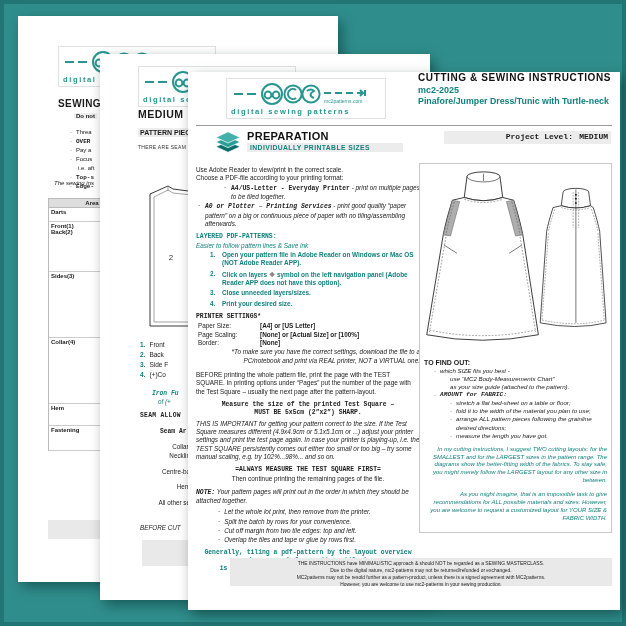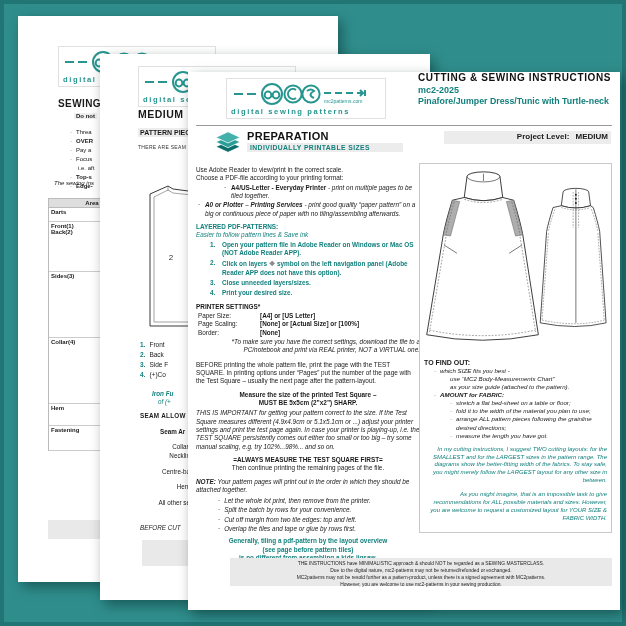--- a/index.html
+++ b/index.html
@@ -6,21 +6,21 @@
   .stage{position:relative;width:626px;height:626px;background:#2f8e8c;overflow:hidden;
          font-family:"Liberation Sans",sans-serif;color:#1a1a1a;}
   .stage::after{content:"";position:absolute;inset:0;box-shadow:inset 0 0 0 4px rgba(0,55,55,.28);pointer-events:none;}
   .page{position:absolute;background:#fff;box-shadow:4px 5px 12px rgba(0,30,30,.45);}
   #p3{left:18px;top:16px;width:320px;height:566px;z-index:1;}
   #p2{left:100px;top:54px;width:330px;height:546px;z-index:2;}
   #p1{left:188px;top:72px;width:432px;height:538px;z-index:3;}
 
   .abs{position:absolute;}
   .t{color:#12807d;}
-  .b{font-weight:bold;}
+  .b{font-weight:bold;font-family:Liberation Mono, monospace;}
   .i{font-style:italic;}
   .c{text-align:center;}
   .r{text-align:right;}
 
   
   .logo{position:absolute;border:1px solid #e0e0e0;background:#fff;padding:3px 4px 2px 4px;}
   .logo .brand{color:#279690;font-size:7.6px;font-weight:bold;letter-spacing:1.6px;margin-top:1px;white-space:nowrap;}
 
   
   .hdr-right{position:absolute;right:9px;top:0;text-align:left;line-height:1.25;}

